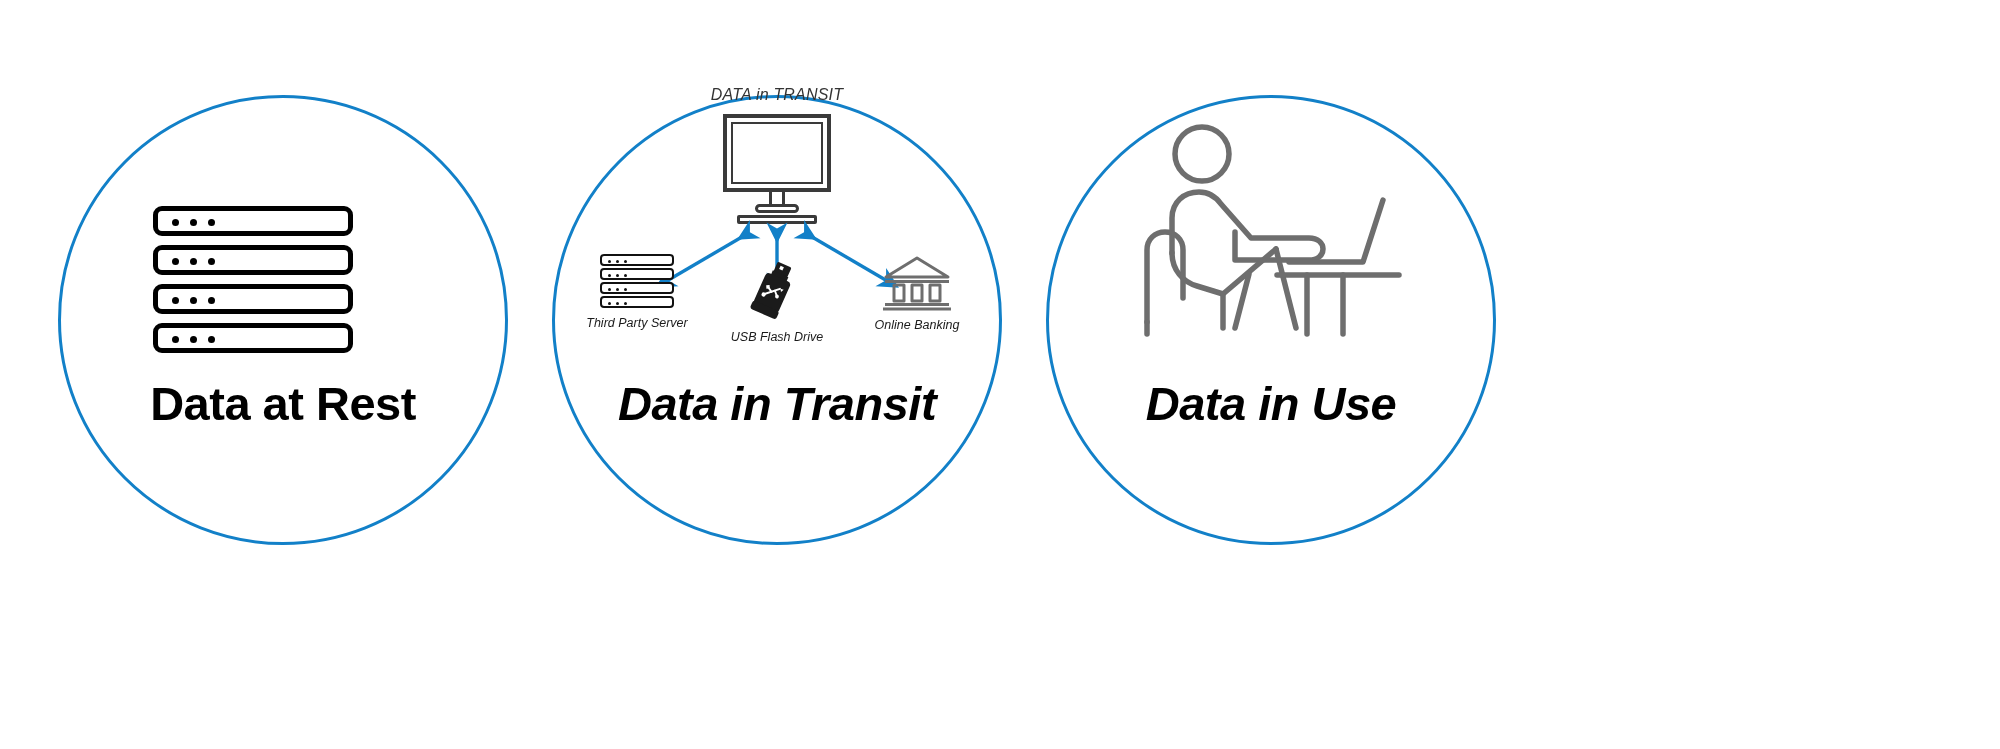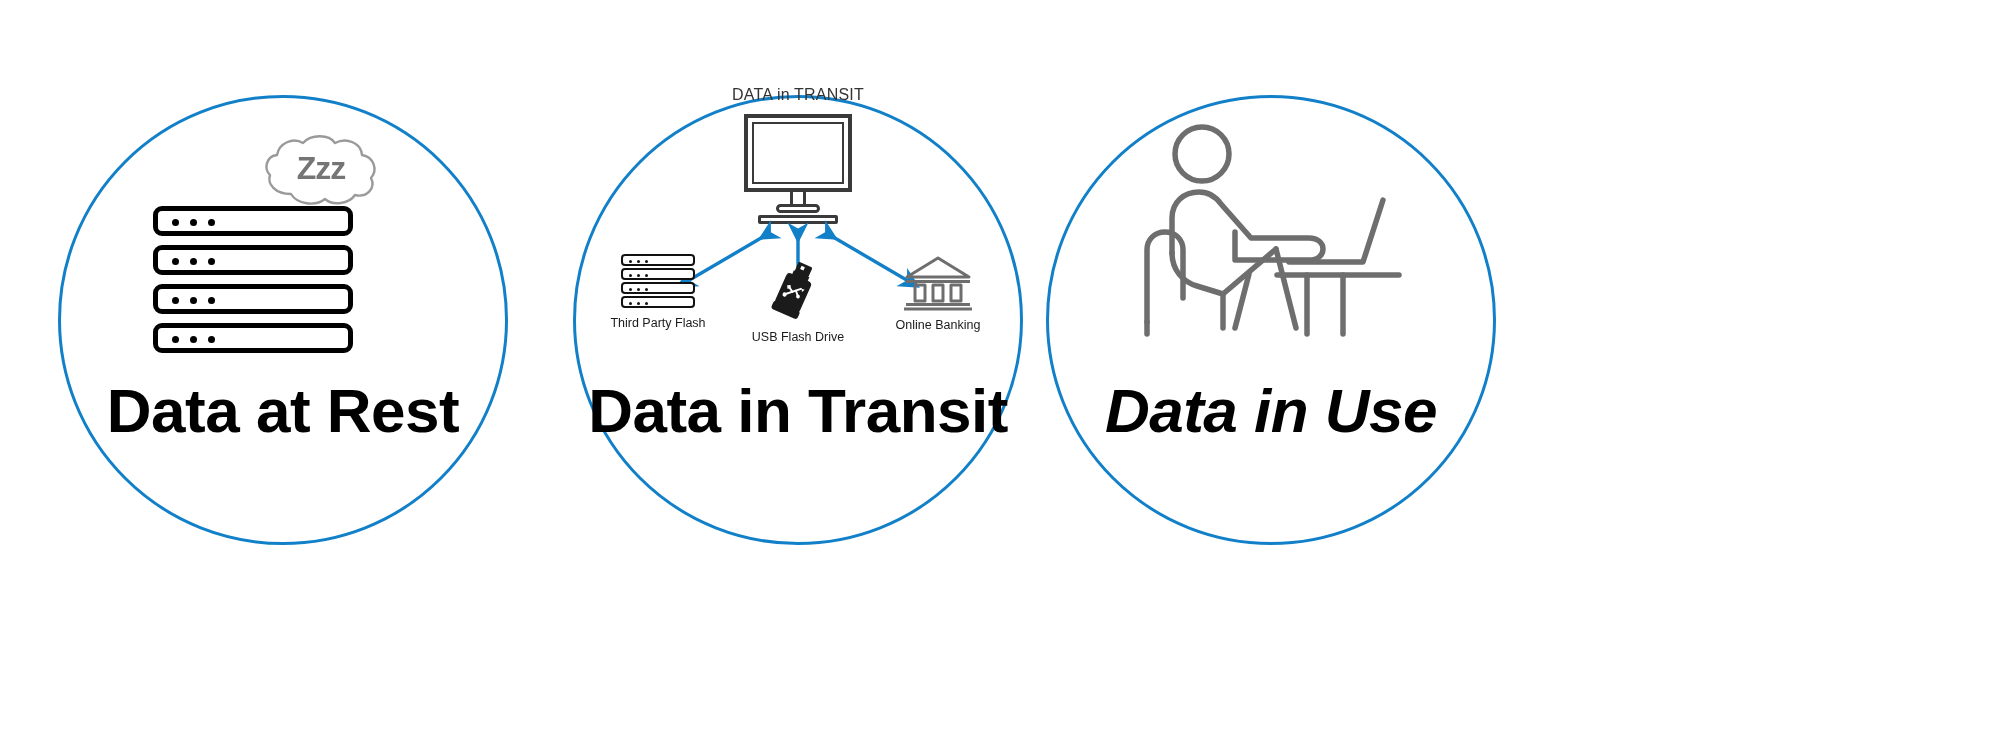--- a/index.html
+++ b/index.html
@@ -20,41 +20,41 @@
     height: 749px;
     background: #ffffff;
   }
   .panel {
     position: absolute;
     top: 60px;
     width: 500px;
     height: 500px;
   }
   .panel-rest    { left: 33px; }
-  .panel-transit { left: 548px; }
+  .panel-transit { left: 527px; font-style: italic; }
   .panel-use     { left: 1021px; font-style: italic; }
 
   .ring {
     position: absolute;
     left: 25px;
     top: 35px;
     width: 450px;
     height: 450px;
     border-radius: 50%;
     border: 3px solid #1280c8;
     box-sizing: border-box;
   }
 
   .panel-title {
     position: absolute;
     left: 0;
     width: 500px;
     top: 320px;
     text-align: center;
-    font-size: 62px;
+    font-size: 47px;
     font-weight: bold;
     color: #000000;
     letter-spacing: -0.5px;
     line-height: 1;
   }
 
   
   .art-rest {
     position: absolute;
     left: 90px;
@@ -277,28 +277,20 @@
 </head>
 <body>
 
 <div class="board">
 
   <div class="panel panel-rest">
     <div class="ring"></div>
 
     <div class="art-rest">
 
-      <div class="zzz-cloud">
-        <svg width="120" height="78" viewBox="0 0 120 78" xmlns="http://www.w3.org/2000/svg">
-          <path d="M30 60 C14 60 6 50 9 41 C2 34 6 22 16 21 C18 9 32 3 42 9 C50 0 68 0 74 9
-                   C86 3 100 9 101 21 C113 23 117 36 110 44 C115 54 106 64 94 61
-                   C88 70 72 72 64 65 C54 73 36 70 30 60 Z" fill="#ffffff" stroke="#9a9a9a" stroke-width="2.4" stroke-linejoin="round"></path>
-        </svg>
-        <div class="zzz-text">Zzz</div>
-      </div>
 
       <div class="server-stack">
         <div class="srv-bar b0">
           <span class="srv-dots">
               <i></i>
               <i></i>
               <i></i>
             </span>
         </div>
         <div class="srv-bar b1">
@@ -383,21 +375,21 @@
               </span>
           </div>
           <div class="mini-bar m3">
             <span class="mini-dots">
                 <i></i>
                 <i></i>
                 <i></i>
               </span>
           </div>
         </div>
-        <div class="node-label">Third Party Flash</div>
+        <div class="node-label">Third Party Server</div>
       </div>
 
       <div class="node node-right">
         <div class="bank-wrap">
           <svg width="74" height="58" viewBox="0 0 74 58" xmlns="http://www.w3.org/2000/svg">
             <g stroke="#6e6e6e" stroke-width="3" fill="none" stroke-linejoin="round">
               <path d="M6 23 L37 4 L68 23 Z"></path>
               <line x1="5" y1="27.5" x2="69" y2="27.5"></line>
               <rect x="14" y="31" width="10" height="16"></rect>
               <rect x="32" y="31" width="10" height="16"></rect>

